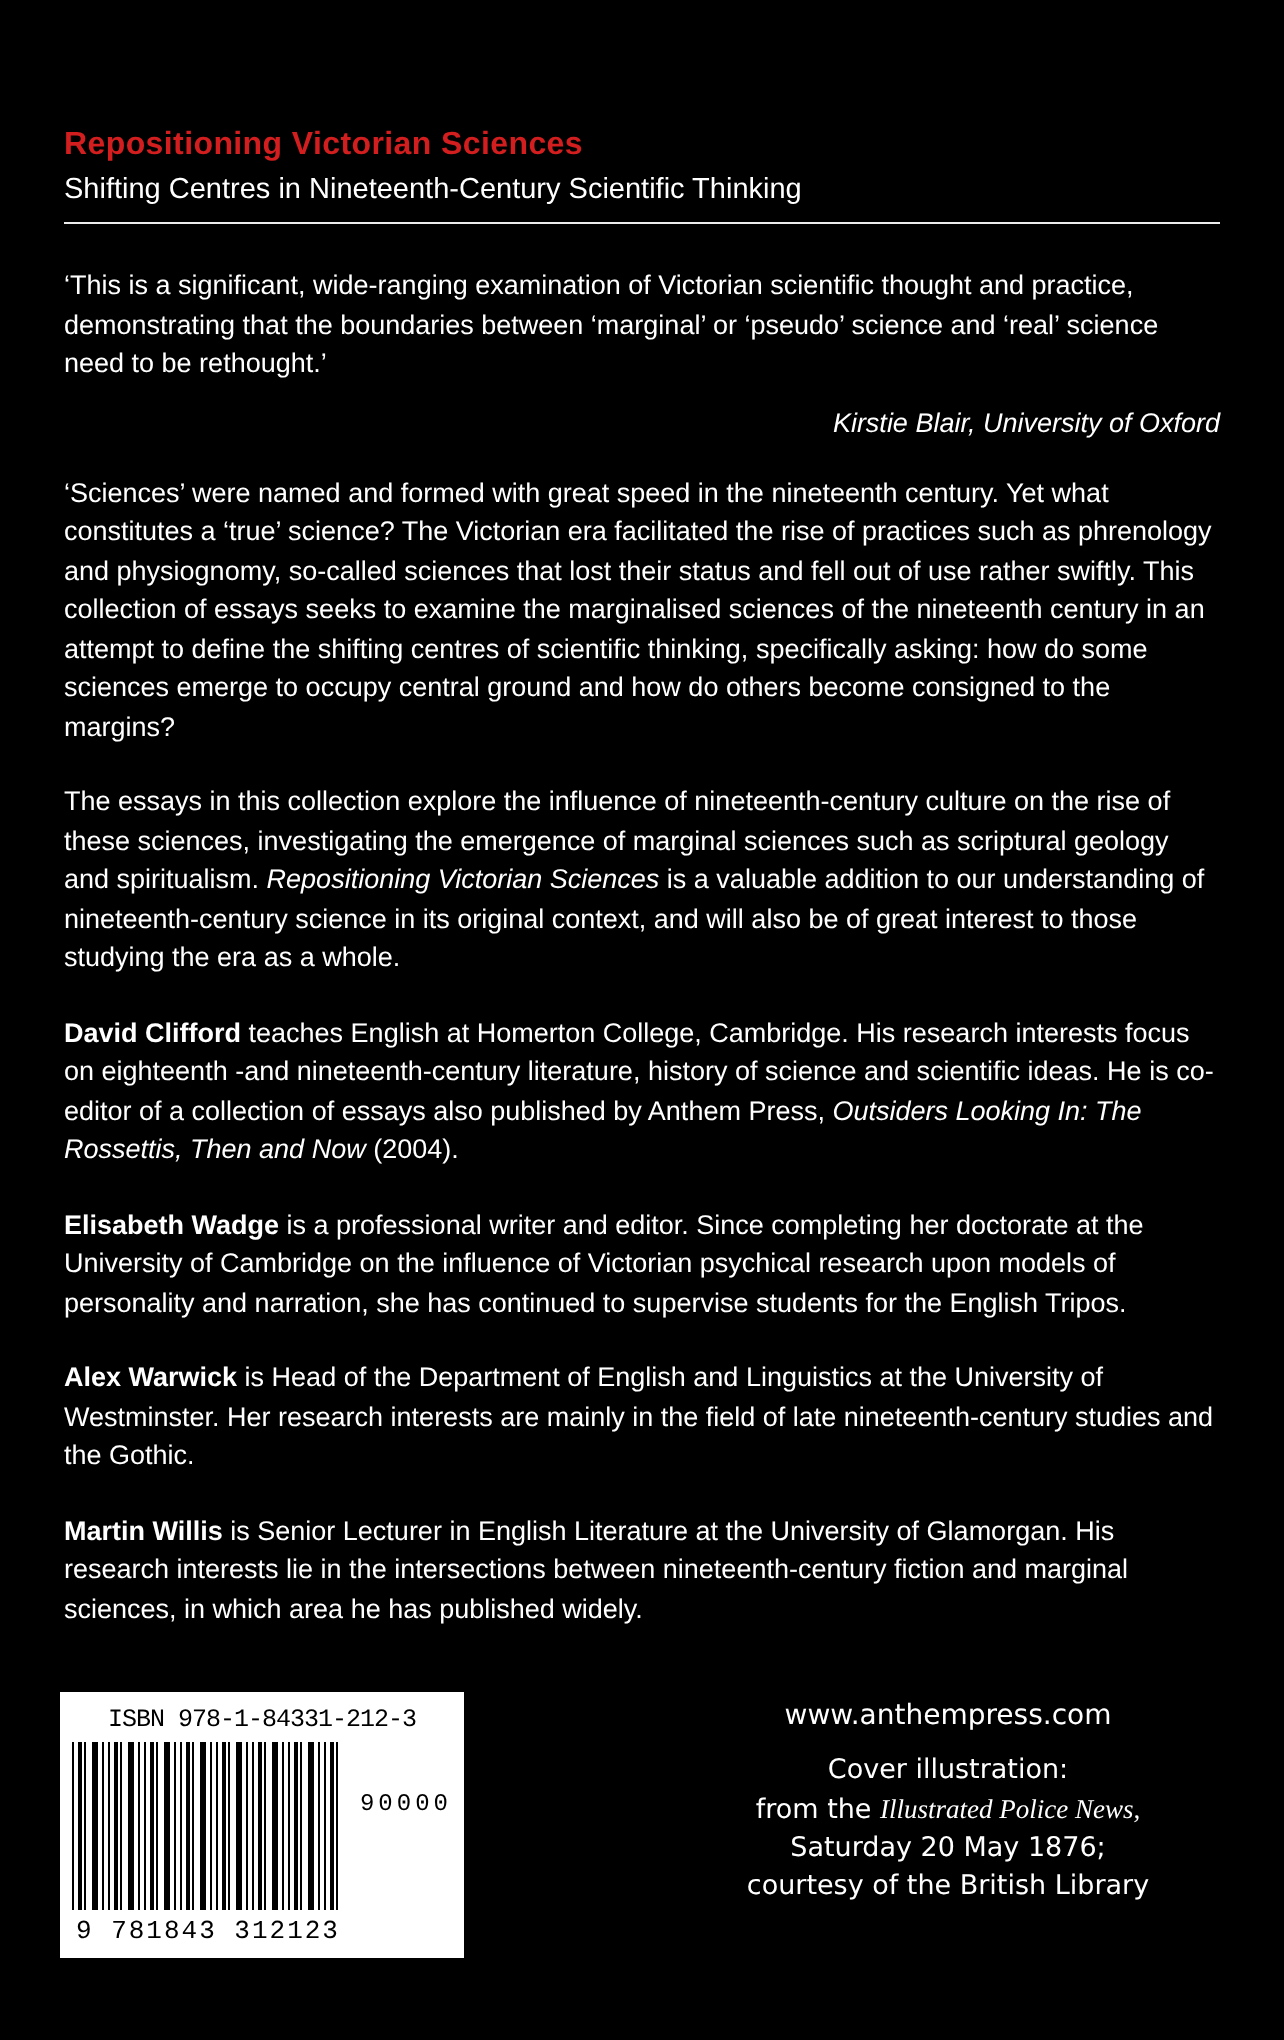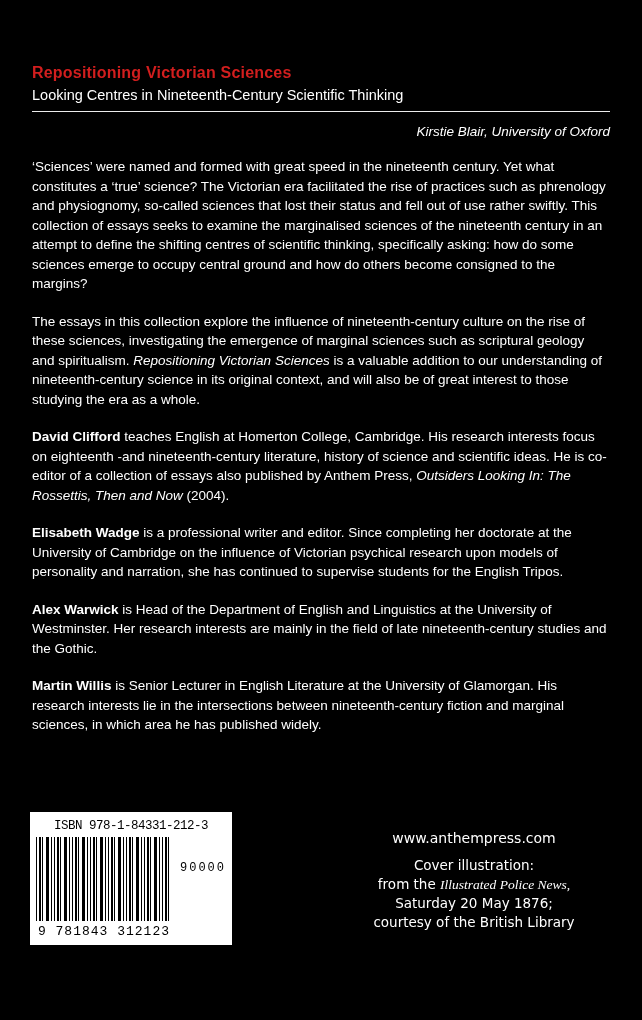--- a/index.html
+++ b/index.html
@@ -52,23 +52,23 @@
     font-size: 13.5px;
     line-height: 19.5px;
   }
   .para strong { font-weight: 700; }
   .para em { font-style: italic; }
 
   .bottom {
     position: absolute;
     left: 30px;
     right: 14px;
-    top: 812px;
+    top: 846px;
     display: flex;
-    align-items: center;
+    align-items: flex-start;
   }
 
   .barcode-box {
     width: 202px;
     background: #fff;
     color: #000;
     padding: 7px 6px 6px 6px;
     font-family: "Liberation Mono", monospace;
   }
   .isbn-line {
@@ -132,23 +132,24 @@
   .pub-credit { margin-top: 10px; font-size: 13.5px; line-height: 19px; }
   .pub-credit em { font-style: italic; font-family: Liberation Serif, serif; }
 </style>
 </head>
 <body>
 
 <div class="page">
   <div class="content">
 
     <div class="book-title">Repositioning Victorian Sciences</div>
-    <div class="book-subtitle">Looking Centres in Nineteenth-Century Scientific Thinking</div>
+    <div class="book-subtitle">Shifting Centres in Nineteenth-Century Scientific Thinking</div>
     <hr class="rule">
 
+    <p class="quote-text">‘This is a significant, wide-ranging examination of Victorian scientific thought and practice, demonstrating that the boundaries between ‘marginal’ or ‘pseudo’ science and ‘real’ science need to be rethought.’</p>
     <p class="quote-attr">Kirstie Blair, University of Oxford</p>
 
     <p class="para">‘Sciences’ were named and formed with great speed in the nineteenth century. Yet what constitutes a ‘true’ science?  The Victorian era facilitated the rise of practices such as phrenology and physiognomy, so-called sciences that lost their status and fell out of use rather swiftly. This collection of essays seeks to examine the marginalised sciences of the nineteenth century in an attempt to define the shifting centres of scientific thinking, specifically asking: how do some sciences emerge to occupy central ground and how do others become consigned to the margins?</p>
 
     <p class="para"><span>The essays in this collection explore the influence of nineteenth-century culture on the rise of these sciences, investigating the emergence of marginal sciences such as scriptural geology and spiritualism.  </span><em>Repositioning Victorian Sciences</em><span> is a valuable addition to our understanding of nineteenth-century science in its original context, and will also be of great interest to those studying the era as a whole.</span></p>
 
     <p class="para"><strong>David Clifford</strong><span> teaches English at Homerton College, Cambridge. His research interests focus on eighteenth -and nineteenth-century literature, history of science and scientific ideas. He is co-editor of a collection of essays also published by Anthem Press, </span><em>Outsiders Looking In: The Rossettis, Then and Now</em><span> (2004).</span></p>
 
     <p class="para"><strong>Elisabeth Wadge</strong><span> is a professional writer and editor. Since completing her doctorate at the University of Cambridge on the influence of Victorian psychical research upon models of personality and narration, she has continued to supervise students for the English Tripos.</span></p>
 

